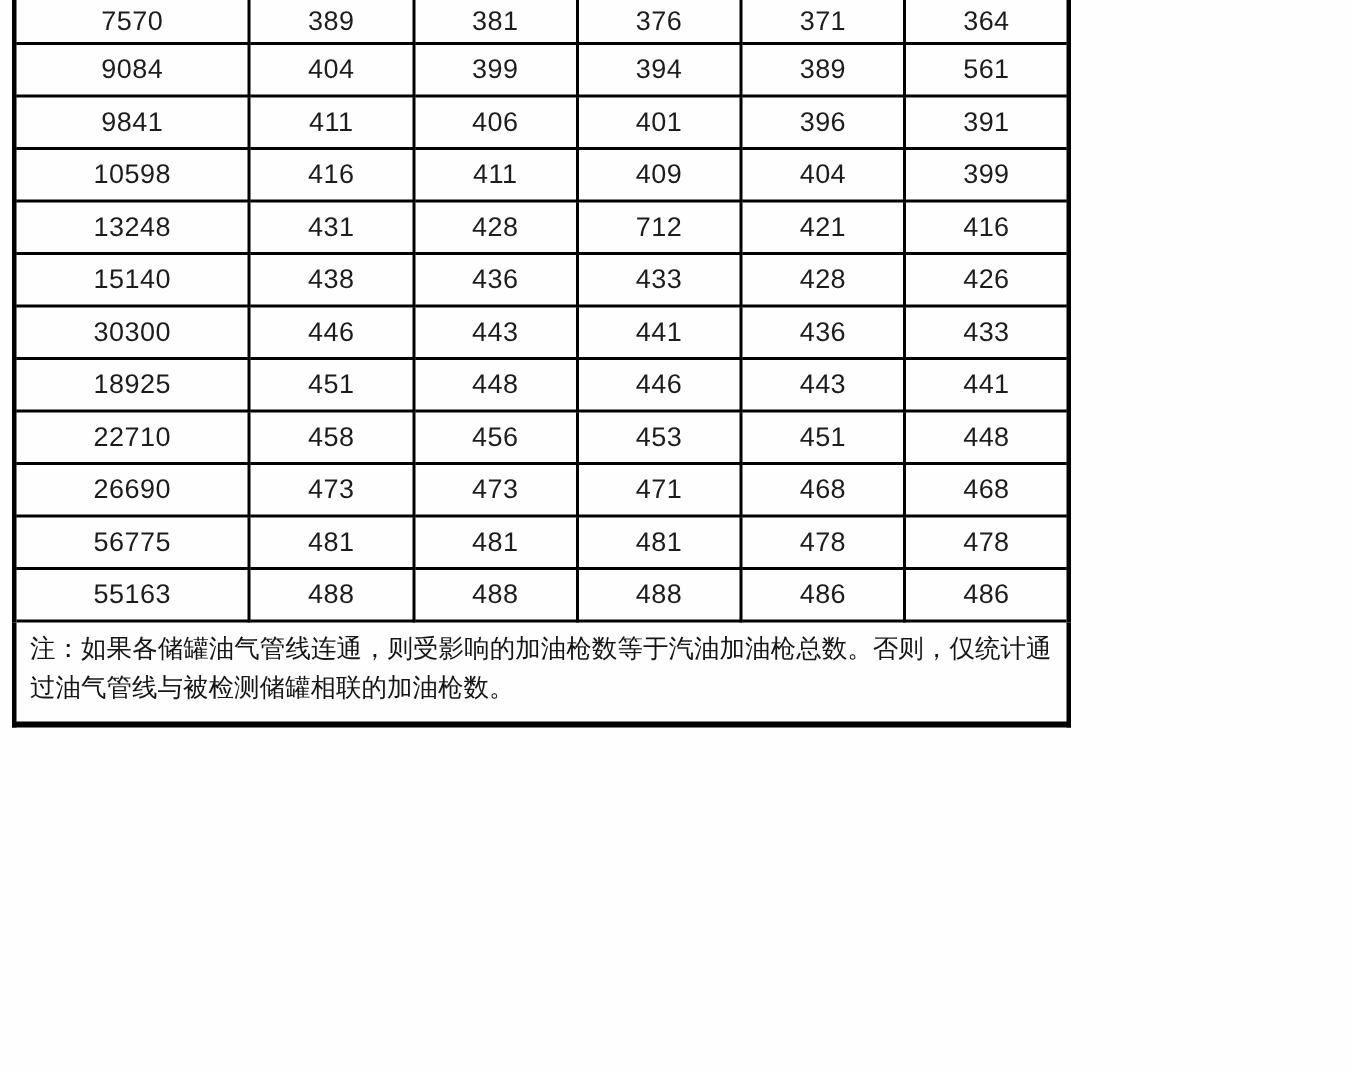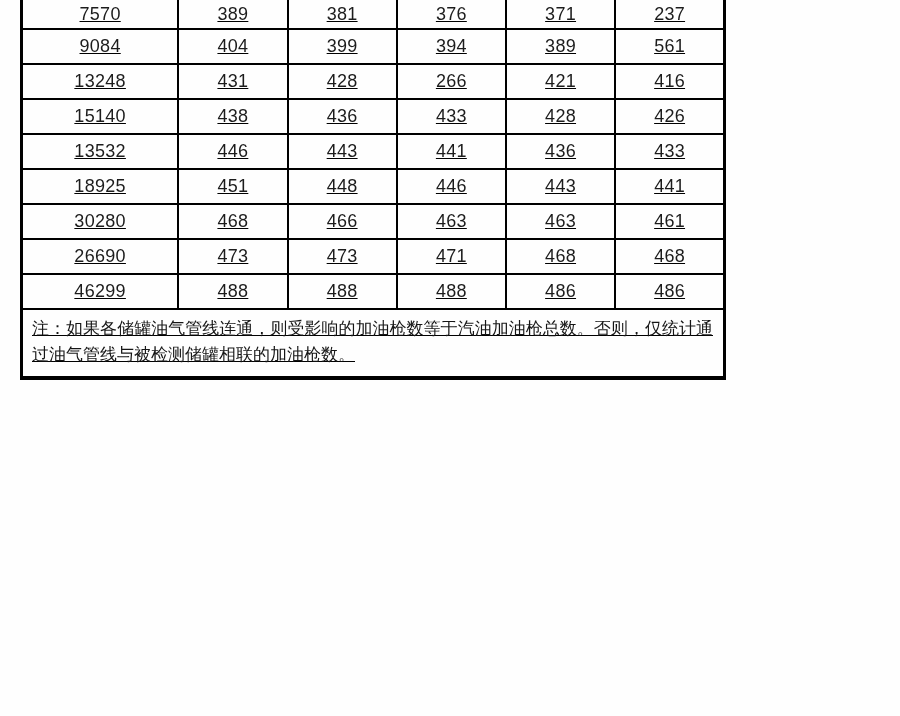--- a/index.html
+++ b/index.html
@@ -9,24 +9,23 @@
   }
   .sheet {
     position: relative;
     width: 900px;
     height: 716px;
     background: #fefefe;
     overflow: hidden;
   }
   .table-block {
     position: absolute;
-    left: 20px;
+    left: 8px;
     top: 0;
     width: 706px;
-    text-decoration: underline;
   }
   table.grid {
     width: 100%;
     border-collapse: collapse;
     table-layout: fixed;
     border: 3px solid #000;
     border-top: none;
     border-bottom: none;
   }
   table.grid td {
@@ -75,80 +74,104 @@
         <col class="c-val">
         <col class="c-val">
       </colgroup>
       <tbody>
           <tr>
             <td>7570</td>
             <td>389</td>
             <td>381</td>
             <td>376</td>
             <td>371</td>
-            <td>237</td>
+            <td>364</td>
           </tr>
           <tr>
             <td>9084</td>
             <td>404</td>
             <td>399</td>
             <td>394</td>
             <td>389</td>
             <td>561</td>
           </tr>
           <tr>
+            <td>9841</td>
+            <td>411</td>
+            <td>406</td>
+            <td>401</td>
+            <td>396</td>
+            <td>391</td>
+          </tr>
+          <tr>
+            <td>10598</td>
+            <td>416</td>
+            <td>411</td>
+            <td>409</td>
+            <td>404</td>
+            <td>399</td>
+          </tr>
+          <tr>
             <td>13248</td>
             <td>431</td>
             <td>428</td>
-            <td>266</td>
+            <td>712</td>
             <td>421</td>
             <td>416</td>
           </tr>
           <tr>
             <td>15140</td>
             <td>438</td>
             <td>436</td>
             <td>433</td>
             <td>428</td>
             <td>426</td>
           </tr>
           <tr>
-            <td>13532</td>
+            <td>30300</td>
             <td>446</td>
             <td>443</td>
             <td>441</td>
             <td>436</td>
             <td>433</td>
           </tr>
           <tr>
             <td>18925</td>
             <td>451</td>
             <td>448</td>
             <td>446</td>
             <td>443</td>
             <td>441</td>
           </tr>
           <tr>
-            <td>30280</td>
-            <td>468</td>
-            <td>466</td>
-            <td>463</td>
-            <td>463</td>
-            <td>461</td>
+            <td>22710</td>
+            <td>458</td>
+            <td>456</td>
+            <td>453</td>
+            <td>451</td>
+            <td>448</td>
           </tr>
           <tr>
             <td>26690</td>
             <td>473</td>
             <td>473</td>
             <td>471</td>
             <td>468</td>
             <td>468</td>
           </tr>
           <tr>
-            <td>46299</td>
+            <td>56775</td>
+            <td>481</td>
+            <td>481</td>
+            <td>481</td>
+            <td>478</td>
+            <td>478</td>
+          </tr>
+          <tr>
+            <td>55163</td>
             <td>488</td>
             <td>488</td>
             <td>488</td>
             <td>486</td>
             <td>486</td>
           </tr>
         </tbody>
     </table>
     <div class="note">注：如果各储罐油气管线连通，则受影响的加油枪数等于汽油加油枪总数。否则，仅统计通过油气管线与被检测储罐相联的加油枪数。</div>
   </div>

